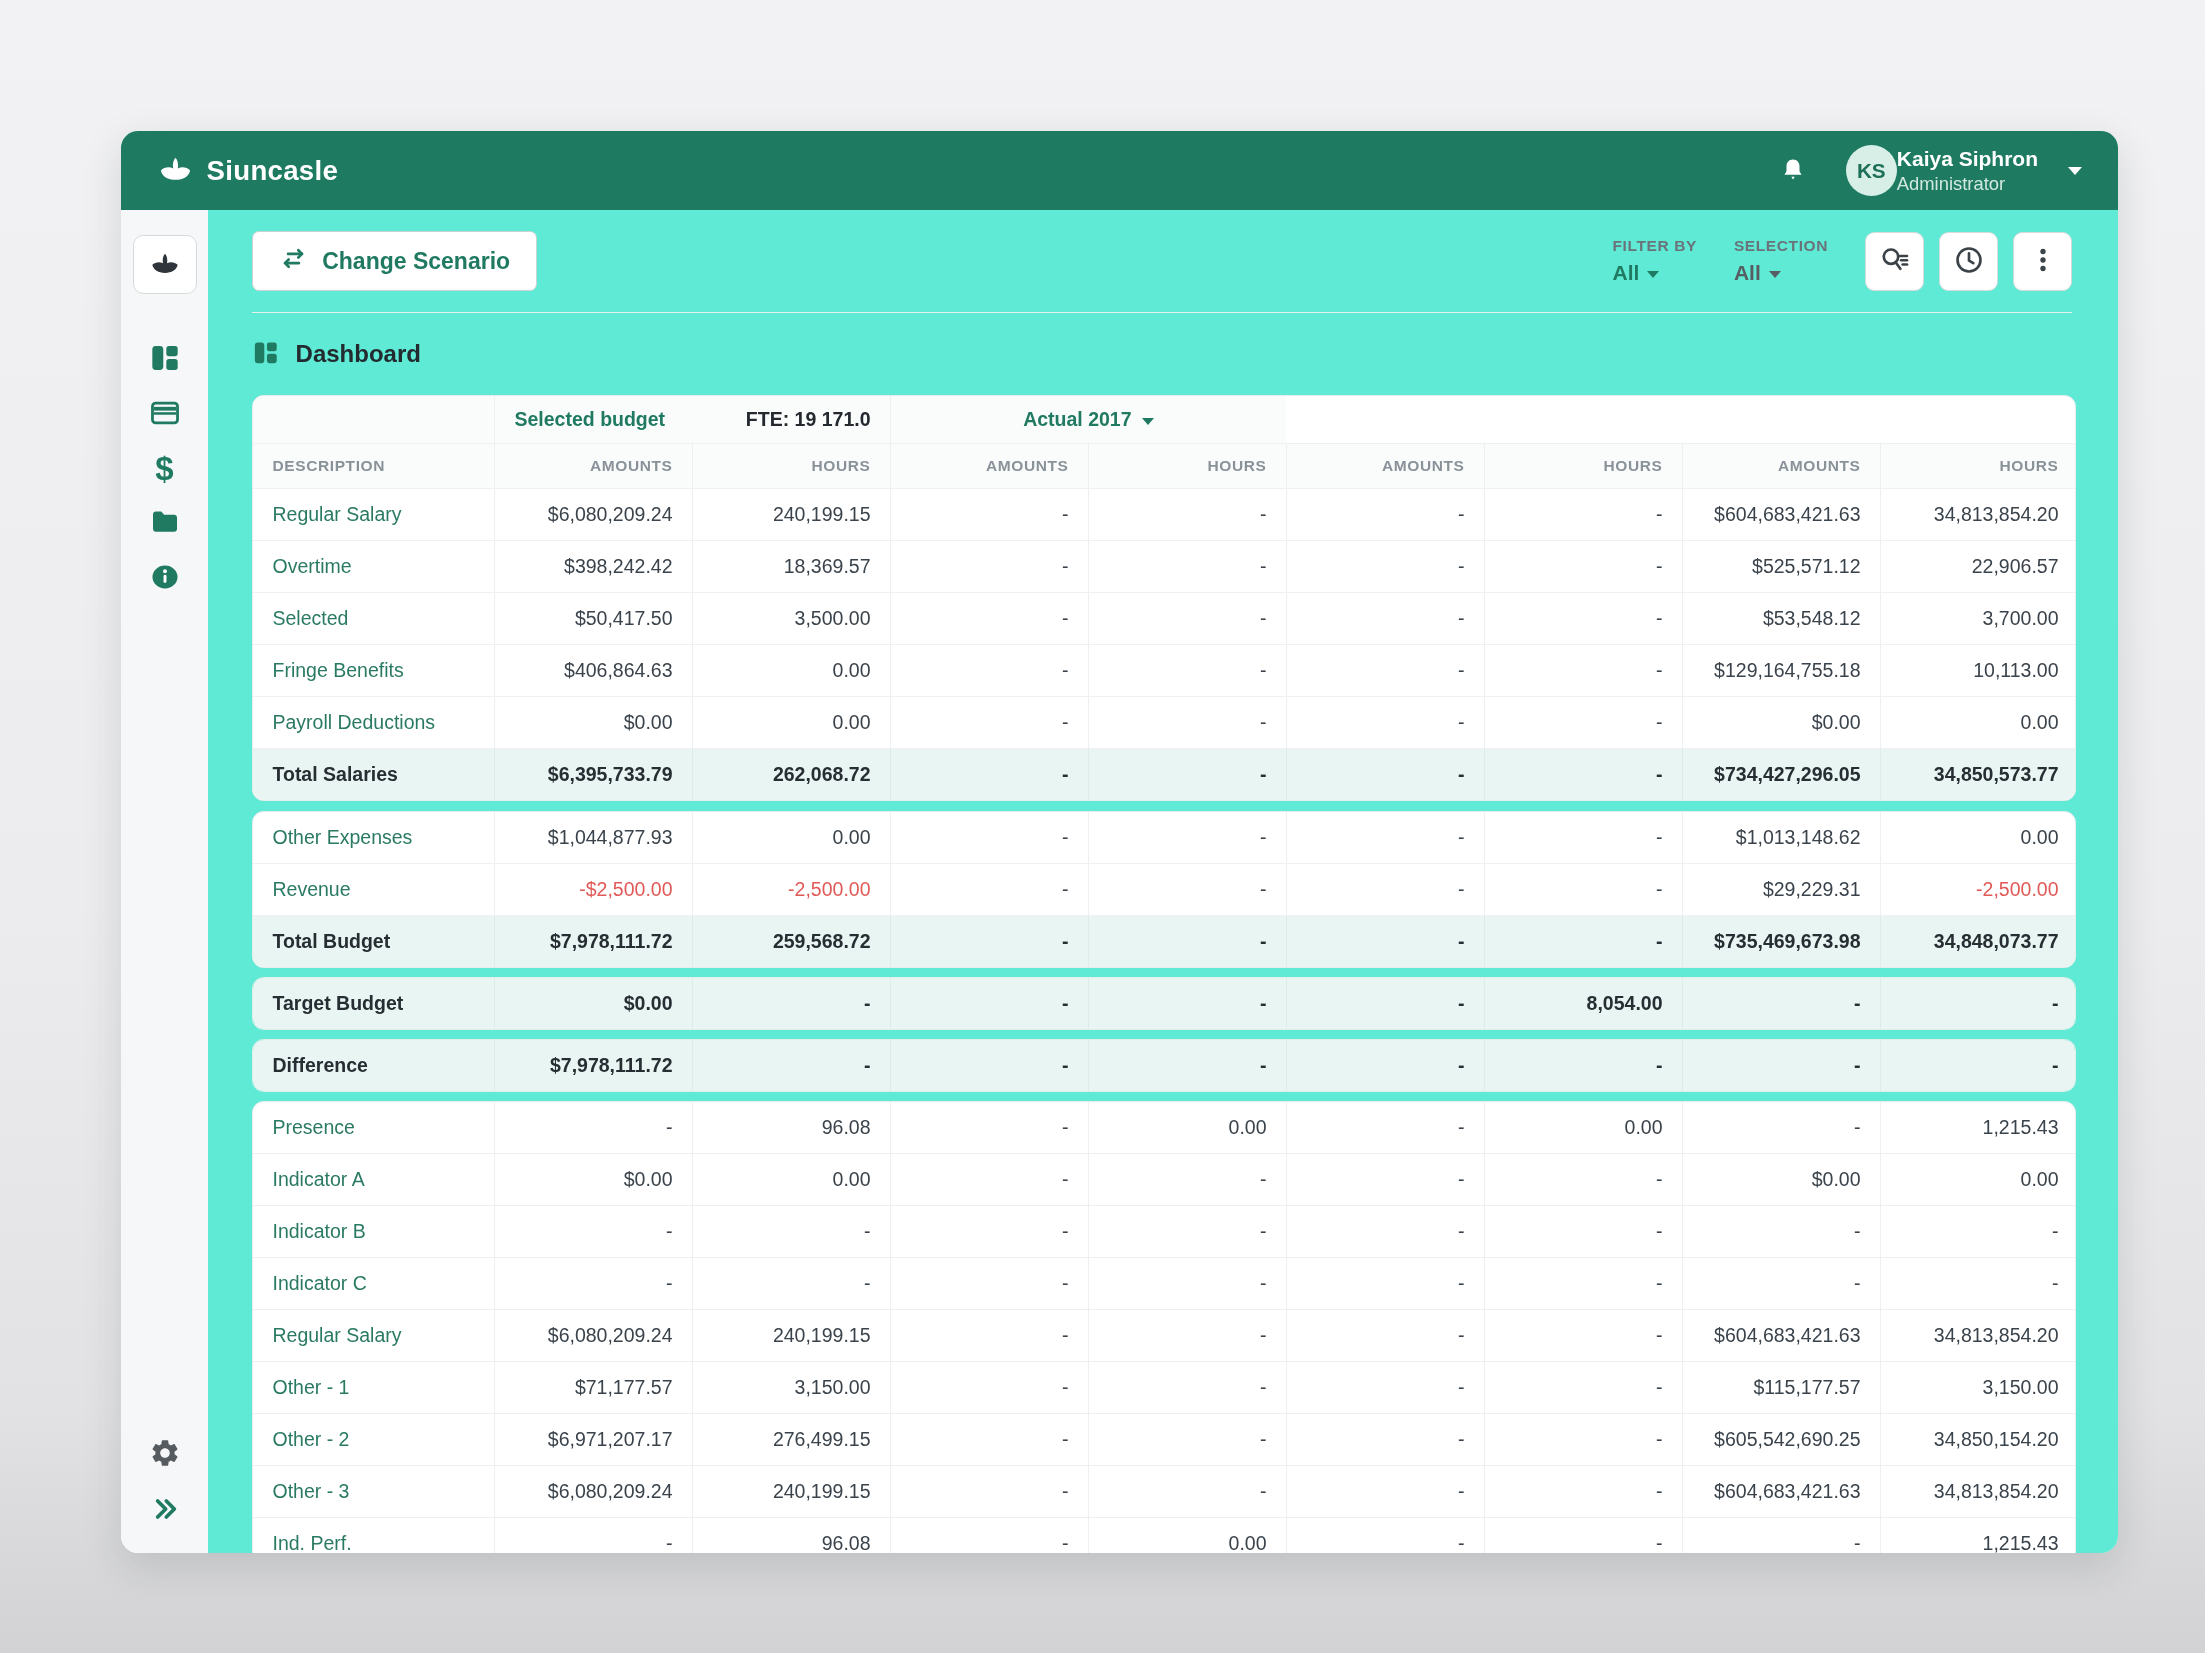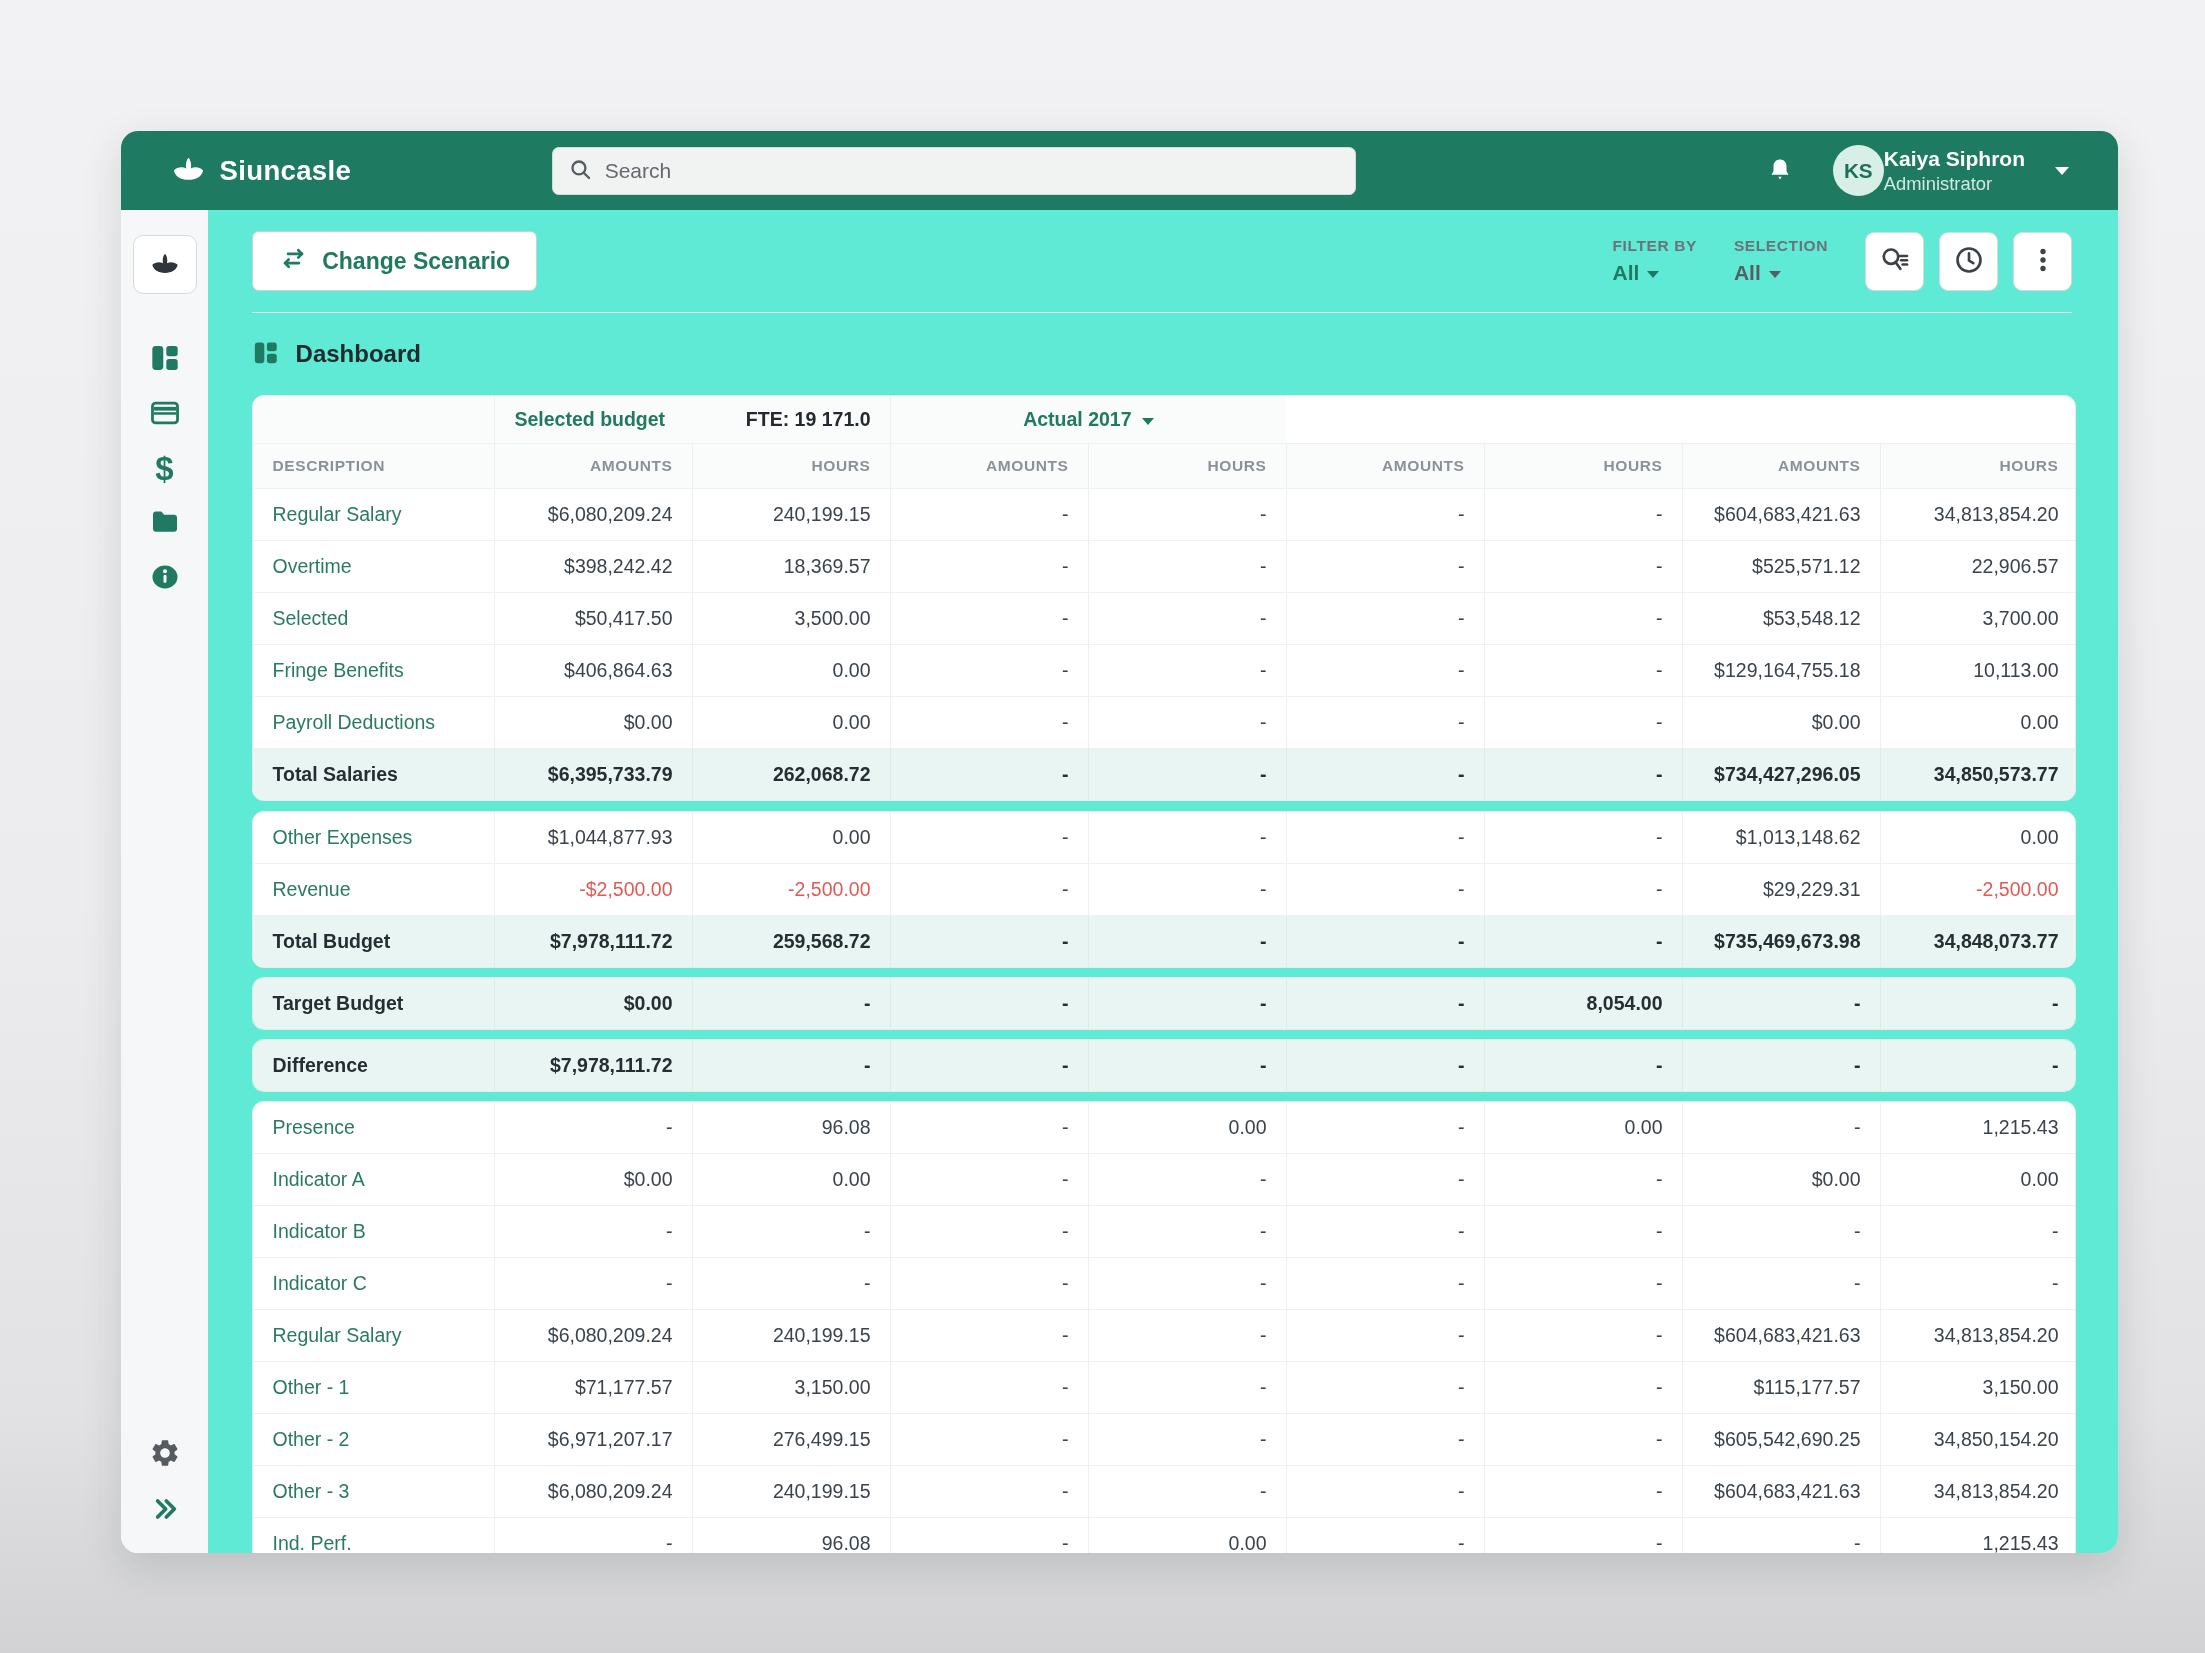--- a/index.html
+++ b/index.html
@@ -1,21 +1,21 @@
 <!DOCTYPE html>
 <html style="font-size:9.2px"><head>
 <meta charset="utf-8">
 <style>
   * { margin:0; padding:0; box-sizing:border-box; }
   body { font-family:"Liberation Sans", sans-serif; }
   .stage { width:2205px; height:1654px; background:linear-gradient(180deg,#f2f2f4 0%,#ececee 55%,#e2e2e4 85%,#d2d2d4 100%); position:relative; overflow:hidden; }
   .app { position:absolute; left:121px; top:131px; width:1997px; height:1422px; border-radius:17px; box-shadow:0 13.8px 40px rgba(30,40,45,.14); background:#fff; display:flex; flex-direction:column; overflow:hidden; }
 
   
-  .topbar { height:79px; flex:0 0 79px; background:#1e7b61; display:flex; align-items:center; padding:0 49px; }
+  .topbar { height:79px; flex:0 0 79px; background:#1e7b61; display:flex; align-items:center; padding:0 36px;gap:28px; }
   .brand { display:flex; align-items:center; gap:12.6px; color:#fff; }
   .brand svg { width:37px; height:37px; }
   .brand-name { font-size:27.6px; font-weight:700; letter-spacing:0.3px; }
   .searchbar { margin-left:201px; width:804px; height:48px; background:#f1f2f2; border:1.1px solid #d7dadb; border-radius:6.9px; display:flex; align-items:center; padding:0 15px; gap:11.5px; }
   .searchbar svg { width:25px; height:25px; flex:0 0 25px; }
   .searchbar input { border:none; outline:none; background:transparent; font-size:21px; color:#3c4348; width:100%; font-family:"Liberation Sans",sans-serif; }
   .searchbar input::placeholder { color:#4b5257; opacity:.85; }
   .top-right { margin-left:auto; display:flex; align-items:center; }
   .bell-btn { width:34px; height:34px; display:flex; align-items:center; justify-content:center; margin-right:36px; cursor:pointer; }
   .avatar { width:51px; height:51px; border-radius:50%; background:#d8efe7; color:#1d6f58; font-size:20.7px; font-weight:700; display:flex; align-items:center; justify-content:center; }
@@ -88,29 +88,20 @@
     <header class="topbar">
       <div class="brand">
         <span>
           <svg viewBox="0 0 24 24">
               <path fill="#ffffff" d="M2.5 12.6 C4.6 10.5 8 10 10.5 11.4 C9.9 8.4 10.6 5.9 12 4.3 C13.4 5.9 14.1 8.4 13.5 11.4 C16 10 19.4 10.5 21.5 12.6 C20.6 16.6 17 18.7 12 18.7 C7 18.7 3.4 16.6 2.5 12.6 Z"></path>
             </svg>
         </span>
         <span class="brand-name">Siuncasle</span>
       </div>
 
-      <div class="searchbar">
-        <span>
-          <svg viewBox="0 0 24 24" fill="none" stroke="#565c62" stroke-width="2.2" stroke-linecap="round">
-              <circle cx="10.5" cy="10.5" r="6.2"></circle>
-              <line x1="15.2" y1="15.2" x2="20.2" y2="20.2"></line>
-            </svg>
-        </span>
-        <input type="text" value="" placeholder="Search" style="">
-      </div>
 
       <div class="top-right">
         <div class="bell-btn">
           <svg viewBox="0 0 24 24" width="30" height="30">
               <path fill="#ffffff" d="M12 2.8 C8.9 2.8 6.8 5.1 6.8 8.1 L6.8 12.2 L5.2 14.9 L18.8 14.9 L17.2 12.2 L17.2 8.1 C17.2 5.1 15.1 2.8 12 2.8 Z"></path>
               <polygon fill="#ffffff" points="10.6,16.6 13.4,16.6 12,18.7"></polygon>
             </svg>
         </div>
         <div class="avatar">KS</div>
         <div class="user-block">

